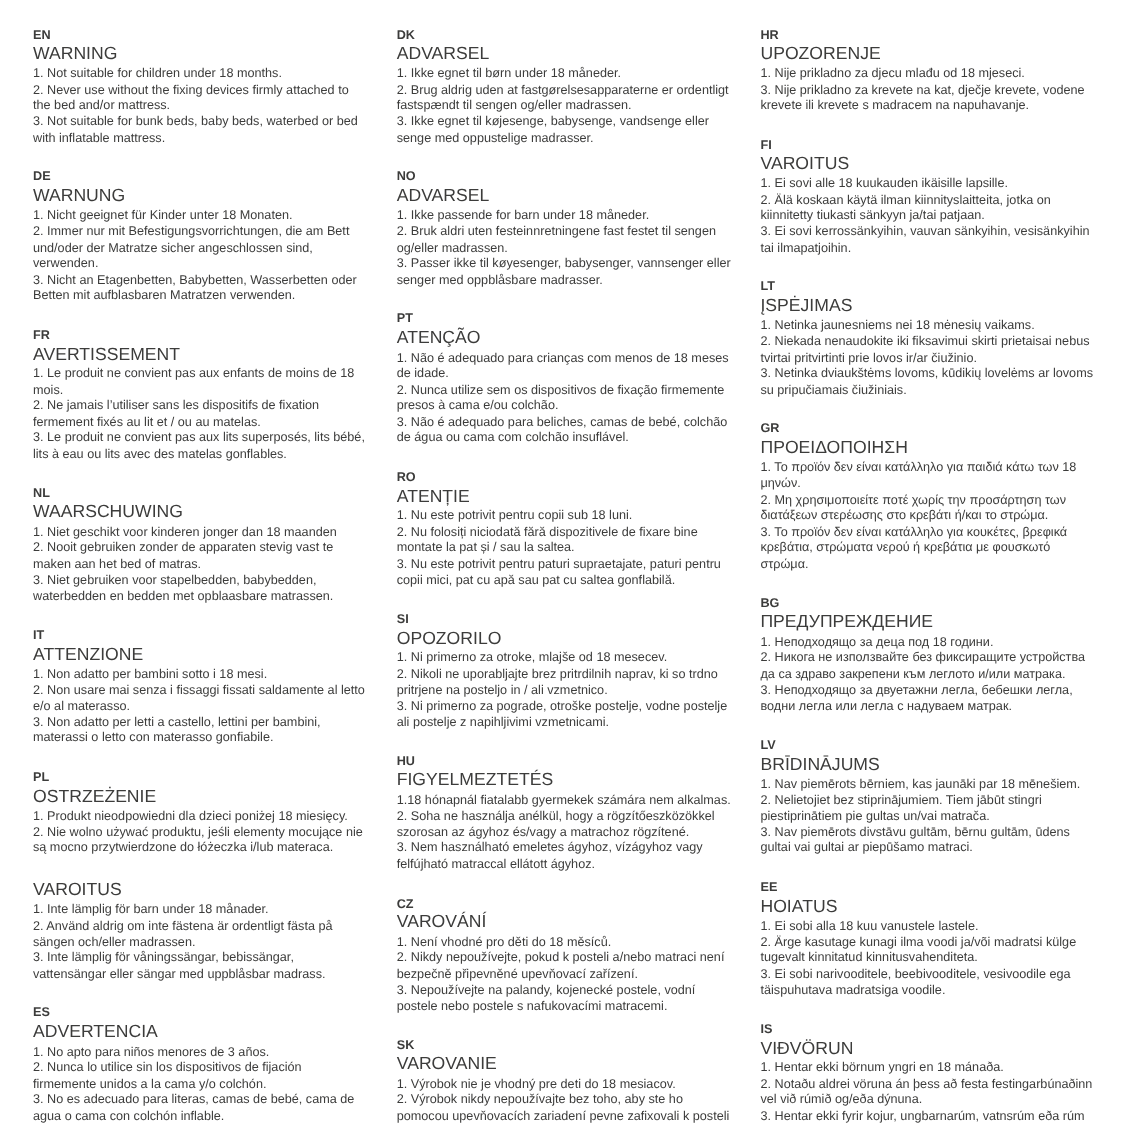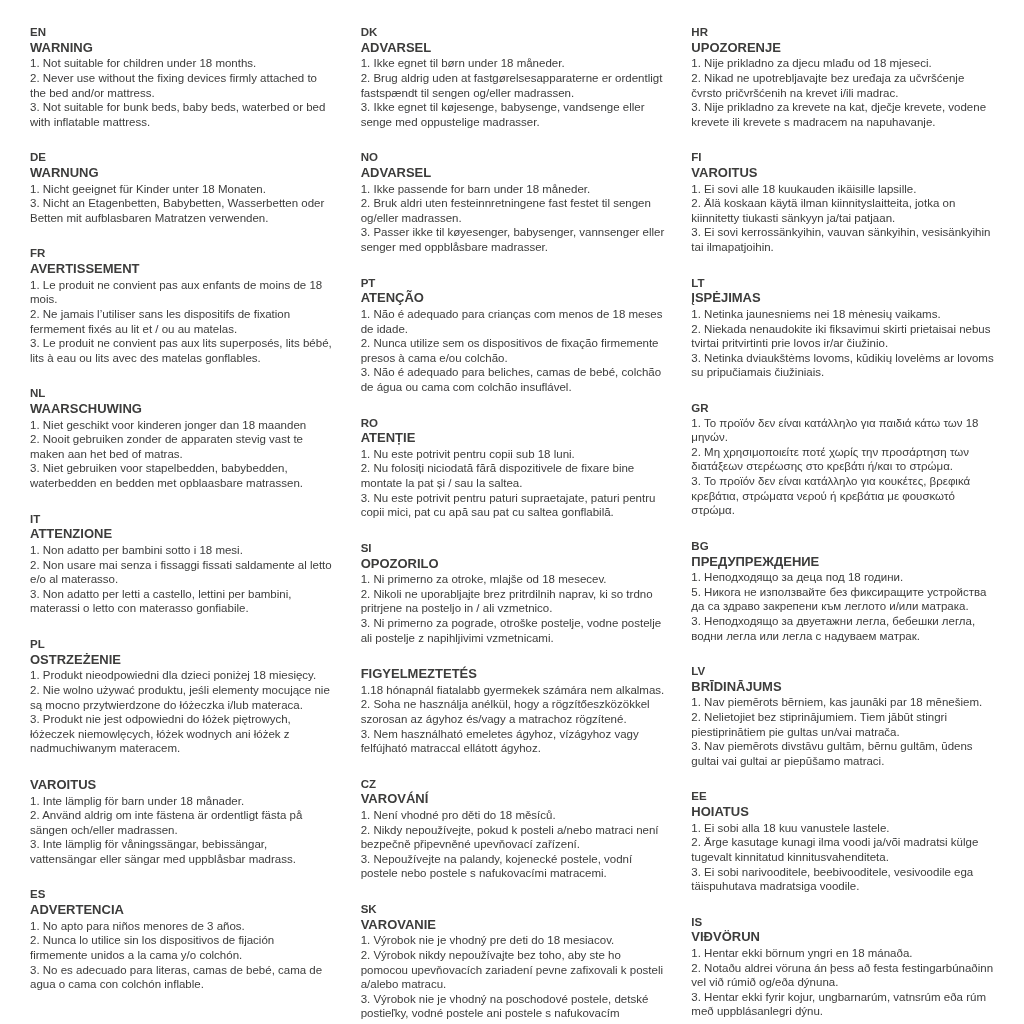--- a/index.html
+++ b/index.html
@@ -21,22 +21,22 @@
     column-gap: 26px;
   }
   .col { min-width: 0; }
   .lang-section { margin: 0 0 21px 0; }
   .code {
     font-size: 11.5px;
     font-weight: 700;
     line-height: 1.28;
   }
   .heading {
-    font-size: 13px;
-    font-weight: 700;
+    font-size: 16px;
+    font-weight: 400;
     line-height: 1.28;
   }
   .item {
     font-size: 11.5px;
     font-weight: 400;
     line-height: 1.27;
   }
 </style>
 </head>
 <body>
@@ -47,20 +47,21 @@
         <div class="code">EN</div>
         <div class="heading">WARNING</div>
         <div class="item">1. Not suitable for children under 18 months.</div>
         <div class="item">2. Never use without the fixing devices firmly attached to the bed and/or mattress.</div>
         <div class="item">3. Not suitable for bunk beds, baby beds, waterbed or bed with inflatable mattress.</div>
       </section>
       <section class="lang-section">
         <div class="code">DE</div>
         <div class="heading">WARNUNG</div>
         <div class="item">1. Nicht geeignet für Kinder unter 18 Monaten.</div>
+        <div class="item">2. Immer nur mit Befestigungsvorrichtungen, die am Bett und/oder der Matratze sicher angeschlossen sind, verwenden.</div>
         <div class="item">3. Nicht an Etagenbetten, Babybetten, Wasserbetten oder Betten mit aufblasbaren Matratzen verwenden.</div>
       </section>
       <section class="lang-section">
         <div class="code">FR</div>
         <div class="heading">AVERTISSEMENT</div>
         <div class="item">1. Le produit ne convient pas aux enfants de moins de 18 mois.</div>
         <div class="item">2. Ne jamais l’utiliser sans les dispositifs de fixation fermement fixés au lit et / ou au matelas.</div>
         <div class="item">3. Le produit ne convient pas aux lits superposés, lits bébé, lits à eau ou lits avec des matelas gonflables.</div>
       </section>
       <section class="lang-section">
@@ -75,21 +76,20 @@
         <div class="heading">ATTENZIONE</div>
         <div class="item">1. Non adatto per bambini sotto i 18 mesi.</div>
         <div class="item">2. Non usare mai senza i fissaggi fissati saldamente al letto e/o al materasso.</div>
         <div class="item">3. Non adatto per letti a castello, lettini per bambini, materassi o letto con materasso gonfiabile.</div>
       </section>
       <section class="lang-section">
         <div class="code">PL</div>
         <div class="heading">OSTRZEŻENIE</div>
         <div class="item">1. Produkt nieodpowiedni dla dzieci poniżej 18 miesięcy.</div>
         <div class="item">2. Nie wolno używać produktu, jeśli elementy mocujące nie są mocno przytwierdzone do łóżeczka i/lub materaca.</div>
-        <div class="item">3. Produkt nie jest odpowiedni do łóżek piętrowych, łóżeczek niemowlęcych, łóżek wodnych ani łóżek z nadmuchiwanym materacem.</div>
       </section>
       <section class="lang-section">
         <div class="heading">VAROITUS</div>
         <div class="item">1. Inte lämplig för barn under 18 månader.</div>
         <div class="item">2. Använd aldrig om inte fästena är ordentligt fästa på sängen och/eller madrassen.</div>
         <div class="item">3. Inte lämplig för våningssängar, bebissängar, vattensängar eller sängar med uppblåsbar madrass.</div>
       </section>
       <section class="lang-section">
         <div class="code">ES</div>
         <div class="heading">ADVERTENCIA</div>
@@ -128,20 +128,21 @@
         <div class="item">3. Nu este potrivit pentru paturi supraetajate, paturi pentru copii mici, pat cu apă sau pat cu saltea gonflabilă.</div>
       </section>
       <section class="lang-section">
         <div class="code">SI</div>
         <div class="heading">OPOZORILO</div>
         <div class="item">1. Ni primerno za otroke, mlajše od 18 mesecev.</div>
         <div class="item">2. Nikoli ne uporabljajte brez pritrdilnih naprav, ki so trdno pritrjene na posteljo in / ali vzmetnico.</div>
         <div class="item">3. Ni primerno za pograde, otroške postelje, vodne postelje ali postelje z napihljivimi vzmetnicami.</div>
       </section>
       <section class="lang-section">
+        <div class="code">HU</div>
         <div class="heading">FIGYELMEZTETÉS</div>
         <div class="item">1.18 hónapnál fiatalabb gyermekek számára nem alkalmas.</div>
         <div class="item">2. Soha ne használja anélkül, hogy a rögzítőeszközökkel szorosan az ágyhoz és/vagy a matrachoz rögzítené.</div>
         <div class="item">3. Nem használható emeletes ágyhoz, vízágyhoz vagy felfújható matraccal ellátott ágyhoz.</div>
       </section>
       <section class="lang-section">
         <div class="code">CZ</div>
         <div class="heading">VAROVÁNÍ</div>
         <div class="item">1. Není vhodné pro děti do 18 měsíců.</div>
         <div class="item">2. Nikdy nepoužívejte, pokud k posteli a/nebo matraci není bezpečně připevněné upevňovací zařízení.</div>
@@ -153,48 +154,48 @@
         <div class="item">1. Výrobok nie je vhodný pre deti do 18 mesiacov.</div>
         <div class="item">2. Výrobok nikdy nepoužívajte bez toho, aby ste ho pomocou upevňovacích zariadení pevne zafixovali k posteli a/alebo matracu.</div>
         <div class="item">3. Výrobok nie je vhodný na poschodové postele, detské postieľky, vodné postele ani postele s nafukovacím matracom.</div>
       </section>
     </div>
     <div class="col">
       <section class="lang-section">
         <div class="code">HR</div>
         <div class="heading">UPOZORENJE</div>
         <div class="item">1. Nije prikladno za djecu mlađu od 18 mjeseci.</div>
-        <div class="item">2. Nikad ne upotrebljavajte bez uređaja za učvršćenje čvrsto pričvršćenih na krevet i/ili madrac.</div>
         <div class="item">3. Nije prikladno za krevete na kat, dječje krevete, vodene krevete ili krevete s madracem na napuhavanje.</div>
       </section>
       <section class="lang-section">
         <div class="code">FI</div>
         <div class="heading">VAROITUS</div>
         <div class="item">1. Ei sovi alle 18 kuukauden ikäisille lapsille.</div>
         <div class="item">2. Älä koskaan käytä ilman kiinnityslaitteita, jotka on kiinnitetty tiukasti sänkyyn ja/tai patjaan.</div>
         <div class="item">3. Ei sovi kerrossänkyihin, vauvan sänkyihin, vesisänkyihin tai ilmapatjoihin.</div>
       </section>
       <section class="lang-section">
         <div class="code">LT</div>
         <div class="heading">ĮSPĖJIMAS</div>
         <div class="item">1. Netinka jaunesniems nei 18 mėnesių vaikams.</div>
         <div class="item">2. Niekada nenaudokite iki fiksavimui skirti prietaisai nebus tvirtai pritvirtinti prie lovos ir/ar čiužinio.</div>
         <div class="item">3. Netinka dviaukštėms lovoms, kūdikių lovelėms ar lovoms su pripučiamais čiužiniais.</div>
       </section>
       <section class="lang-section">
         <div class="code">GR</div>
+        <div class="heading">ΠΡΟΕΙΔΟΠΟΙΗΣΗ</div>
         <div class="item">1. Το προϊόν δεν είναι κατάλληλο για παιδιά κάτω των 18 μηνών.</div>
         <div class="item">2. Μη χρησιμοποιείτε ποτέ χωρίς την προσάρτηση των διατάξεων στερέωσης στο κρεβάτι ή/και το στρώμα.</div>
         <div class="item">3. Το προϊόν δεν είναι κατάλληλο για κουκέτες, βρεφικά κρεβάτια, στρώματα νερού ή κρεβάτια με φουσκωτό στρώμα.</div>
       </section>
       <section class="lang-section">
         <div class="code">BG</div>
         <div class="heading">ПРЕДУПРЕЖДЕНИЕ</div>
         <div class="item">1. Неподходящо за деца под 18 години.</div>
-        <div class="item">5. Никога не използвайте без фиксиращите устройства да са здраво закрепени към леглото и/или матрака.</div>
+        <div class="item">2. Никога не използвайте без фиксиращите устройства да са здраво закрепени към леглото и/или матрака.</div>
         <div class="item">3. Неподходящо за двуетажни легла, бебешки легла, водни легла или легла с надуваем матрак.</div>
       </section>
       <section class="lang-section">
         <div class="code">LV</div>
         <div class="heading">BRĪDINĀJUMS</div>
         <div class="item">1. Nav piemērots bērniem, kas jaunāki par 18 mēnešiem.</div>
         <div class="item">2. Nelietojiet bez stiprinājumiem. Tiem jābūt stingri piestiprinātiem pie gultas un/vai matrača.</div>
         <div class="item">3. Nav piemērots divstāvu gultām, bērnu gultām, ūdens gultai vai gultai ar piepūšamo matraci.</div>
       </section>
       <section class="lang-section">

